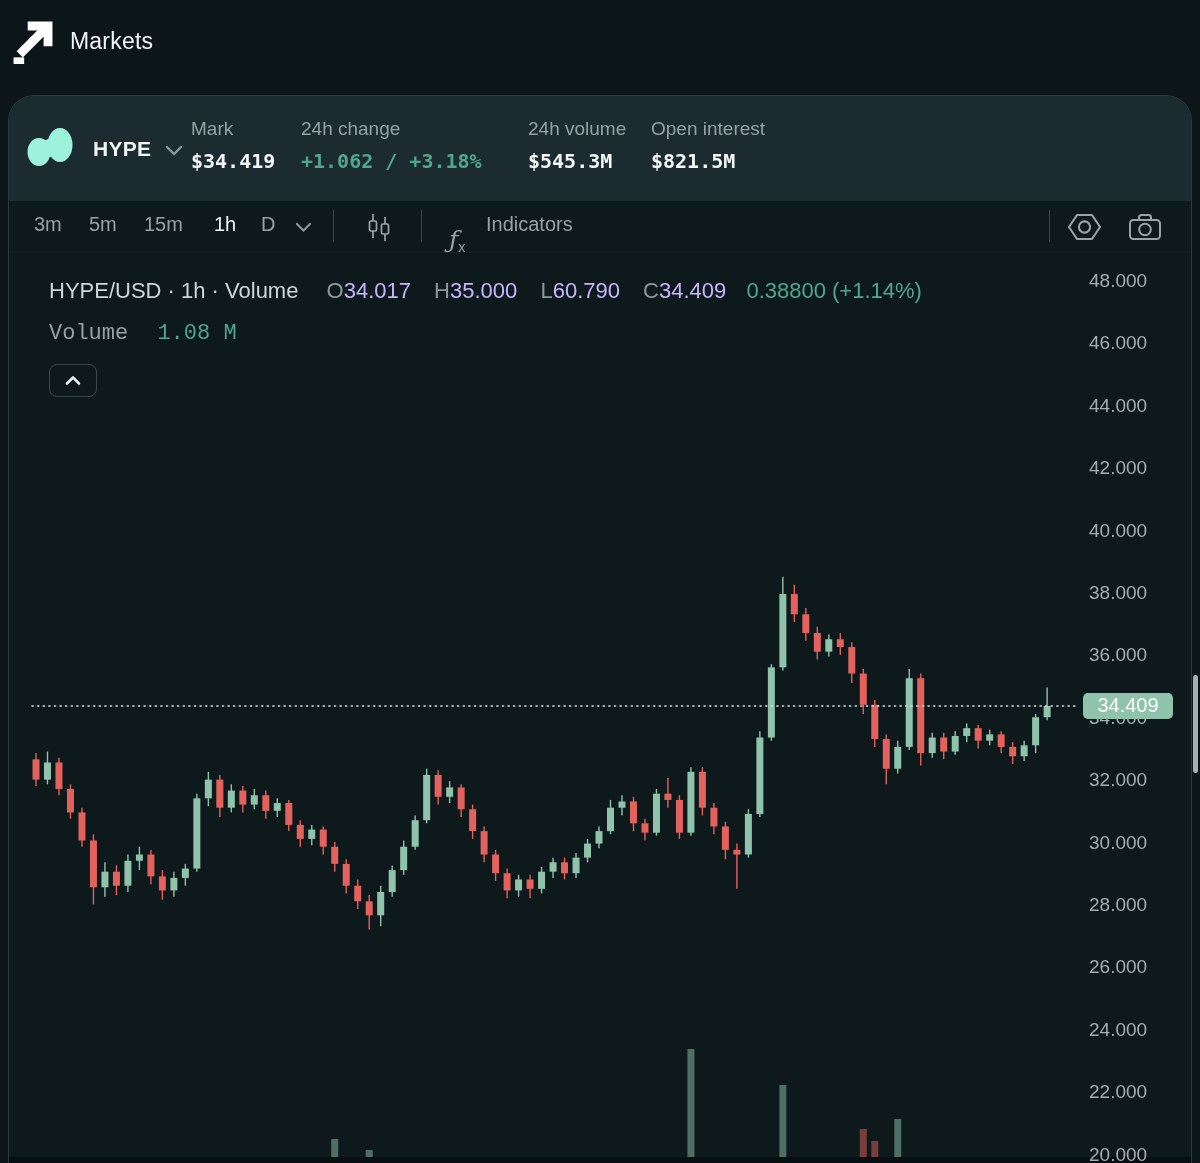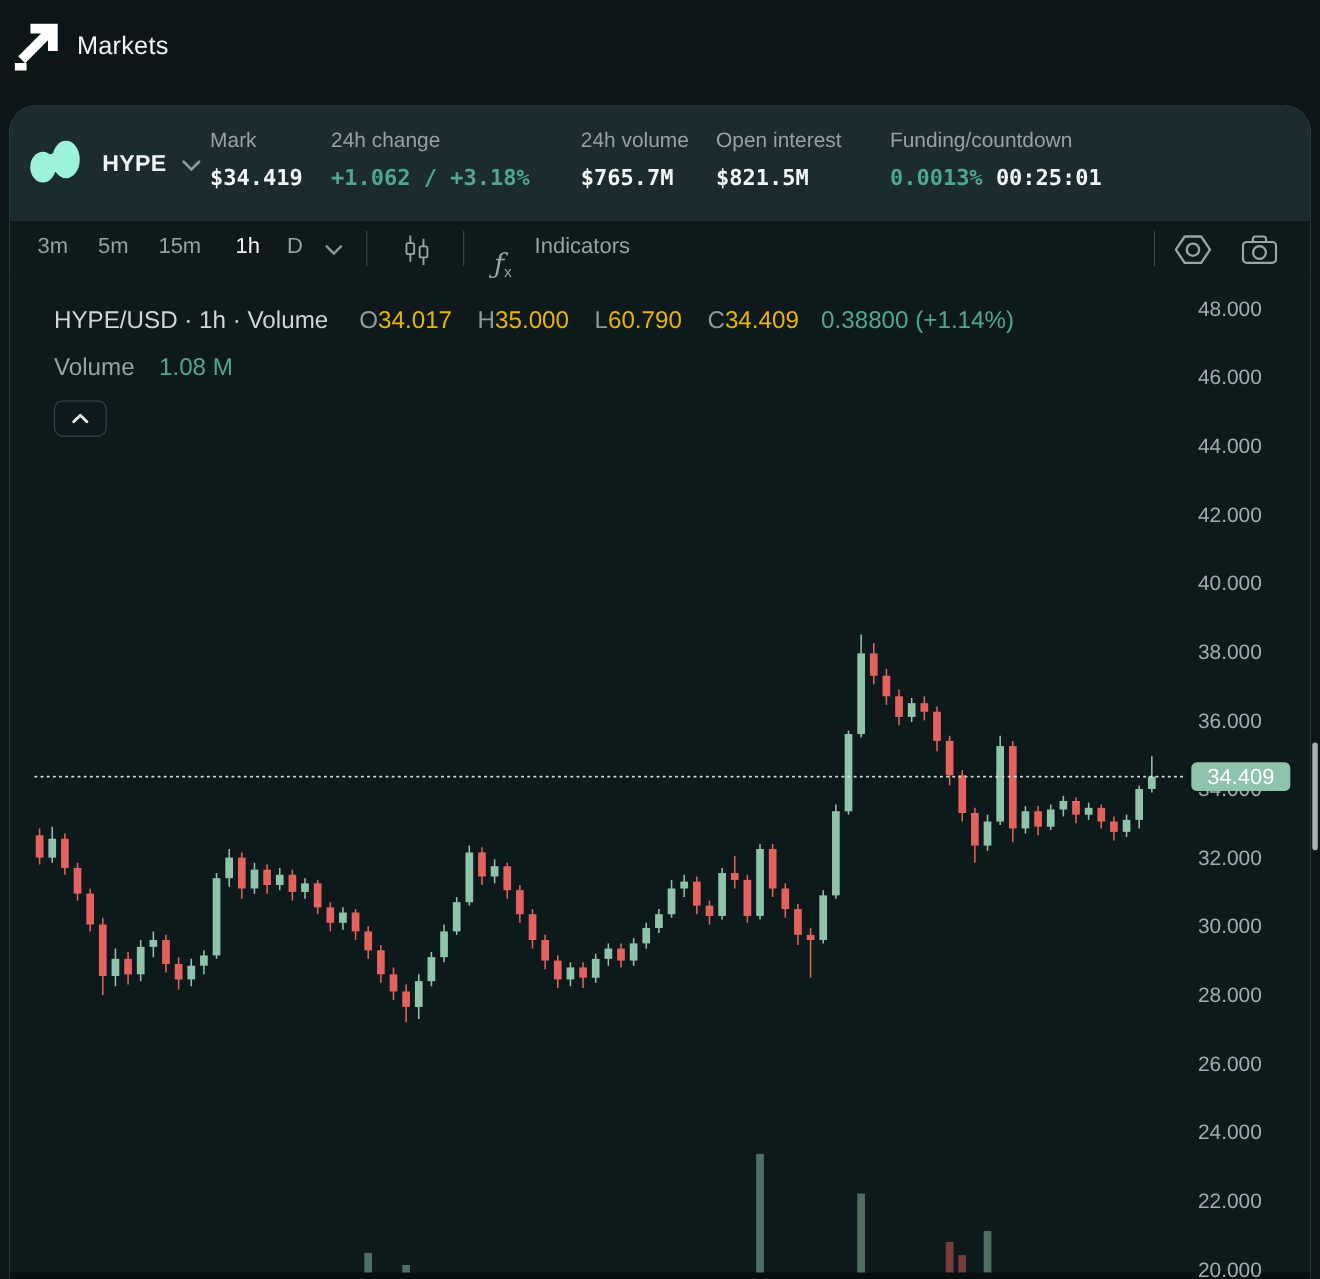--- a/index.html
+++ b/index.html
@@ -35,23 +35,23 @@
   .tb-item.active { color:#f2f6f6; }
   .tb-div { position:absolute; top:9px; width:1px; height:32px; background:#3a474b; }
   .tb-icon { position:absolute; }
 
   
   .legend { position:absolute; left:40px; top:182px; }
   .leg-row1 { font-size:22px; white-space:nowrap; }
   .leg-title { color:#cfd6d7; }
   .leg-k { color:#8d989b; margin-left:17px; }
   .leg-k.first { margin-left:22px; }
-  .leg-v { color:#eab308;text-align:center; }
+  .leg-v { color:#c4b5fd;text-align:center; }
   .leg-chg { color:#4fa78e; margin-left:14px; }
-  .leg-row2 { margin-top:17px; font-size:22px; }
+  .leg-row2 { margin-top:17px; font-size:22px;font-family:Liberation Mono, monospace; }
   .leg-vol-l { color:#96a1a4; }
   .leg-vol-v { color:#4fa78e; margin-left:16px; }
   .collapse-btn { position:absolute; left:0px; top:86px; width:48px; height:33px;
                   border:1px solid #39484c; border-radius:8px; background:rgba(14,25,28,.6);
                   display:flex; align-items:center; justify-content:center; cursor:pointer; }
 
   
   #chart { position:absolute; left:0; top:0; }
 
   
@@ -90,32 +90,25 @@
     <div class="stat s0">
       <div class="lbl">Mark</div>
       <div class="val">$34.419</div>
     </div>
     <div class="stat s1">
       <div class="lbl">24h change</div>
       <div class="val"><span class="teal">+1.062 / +3.18%</span></div>
     </div>
     <div class="stat s2">
       <div class="lbl">24h volume</div>
-      <div class="val">$765.7M</div>
+      <div class="val">$545.3M</div>
     </div>
     <div class="stat s3">
       <div class="lbl">Open interest</div>
       <div class="val">$821.5M</div>
-    </div>
-    <div class="stat s4">
-      <div class="lbl">Funding/countdown</div>
-      <div class="val">
-        <span class="teal">0.0013%</span>
-        <span>00:25:01</span>
-      </div>
     </div>
   </div>
 
   <div class="tbar">
     <span class="tb-item" style="left:25px">3m</span>
     <span class="tb-item" style="left:80px">5m</span>
     <span class="tb-item" style="left:135px">15m</span>
     <span class="tb-item active" style="left:205px">1h</span>
     <span class="tb-item" style="left:252px">D</span>
     <svg class="tb-icon" style="left:286px; top:21px" width="17" height="11" viewBox="0 0 17 11">

